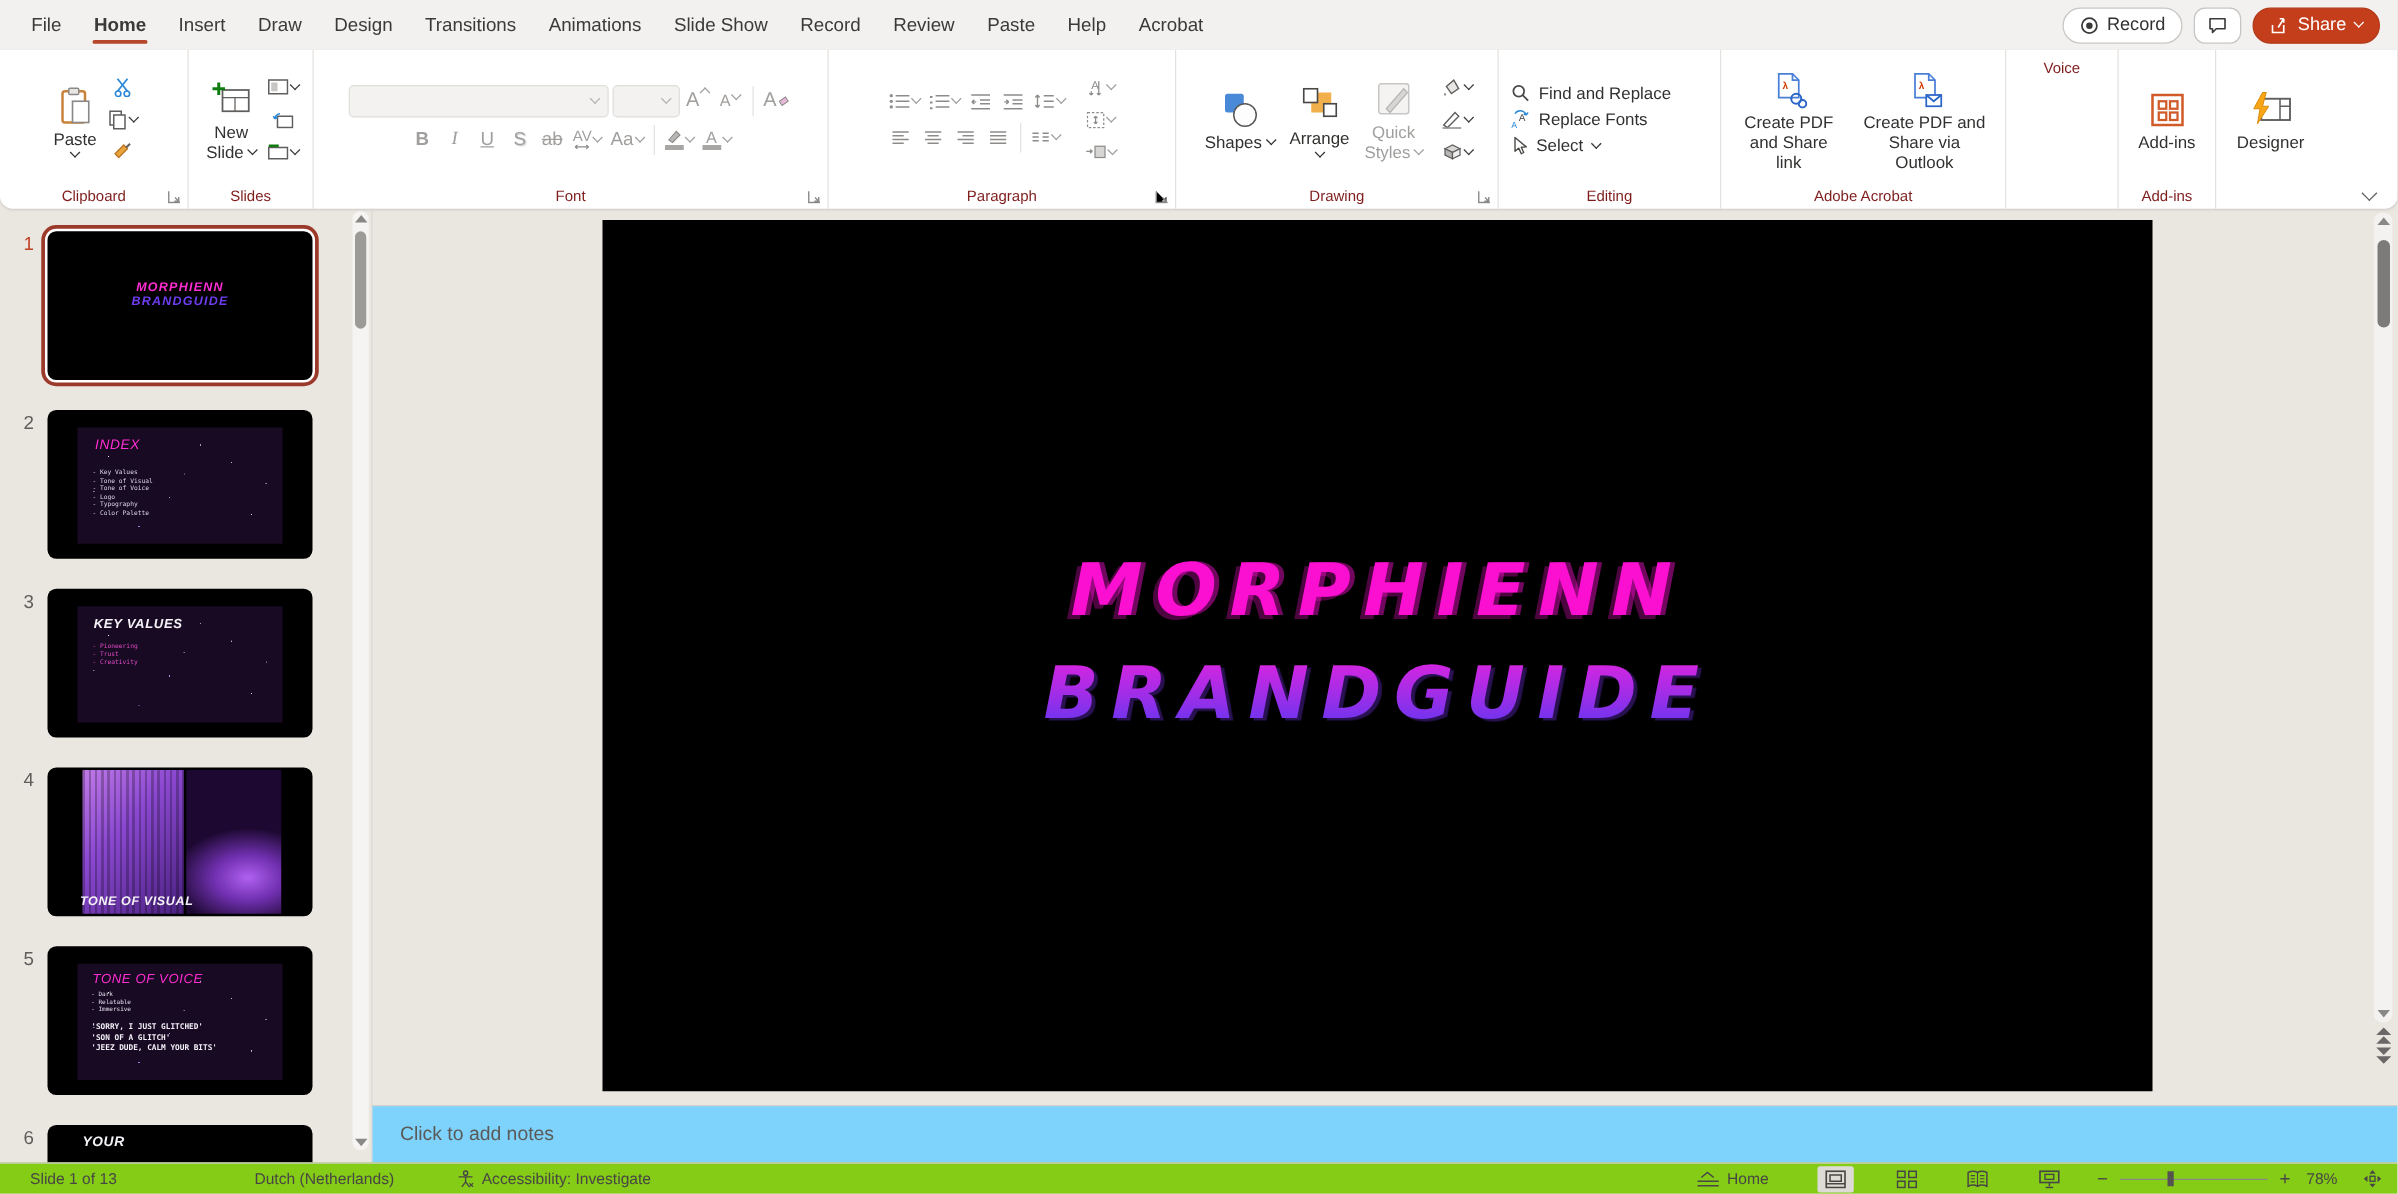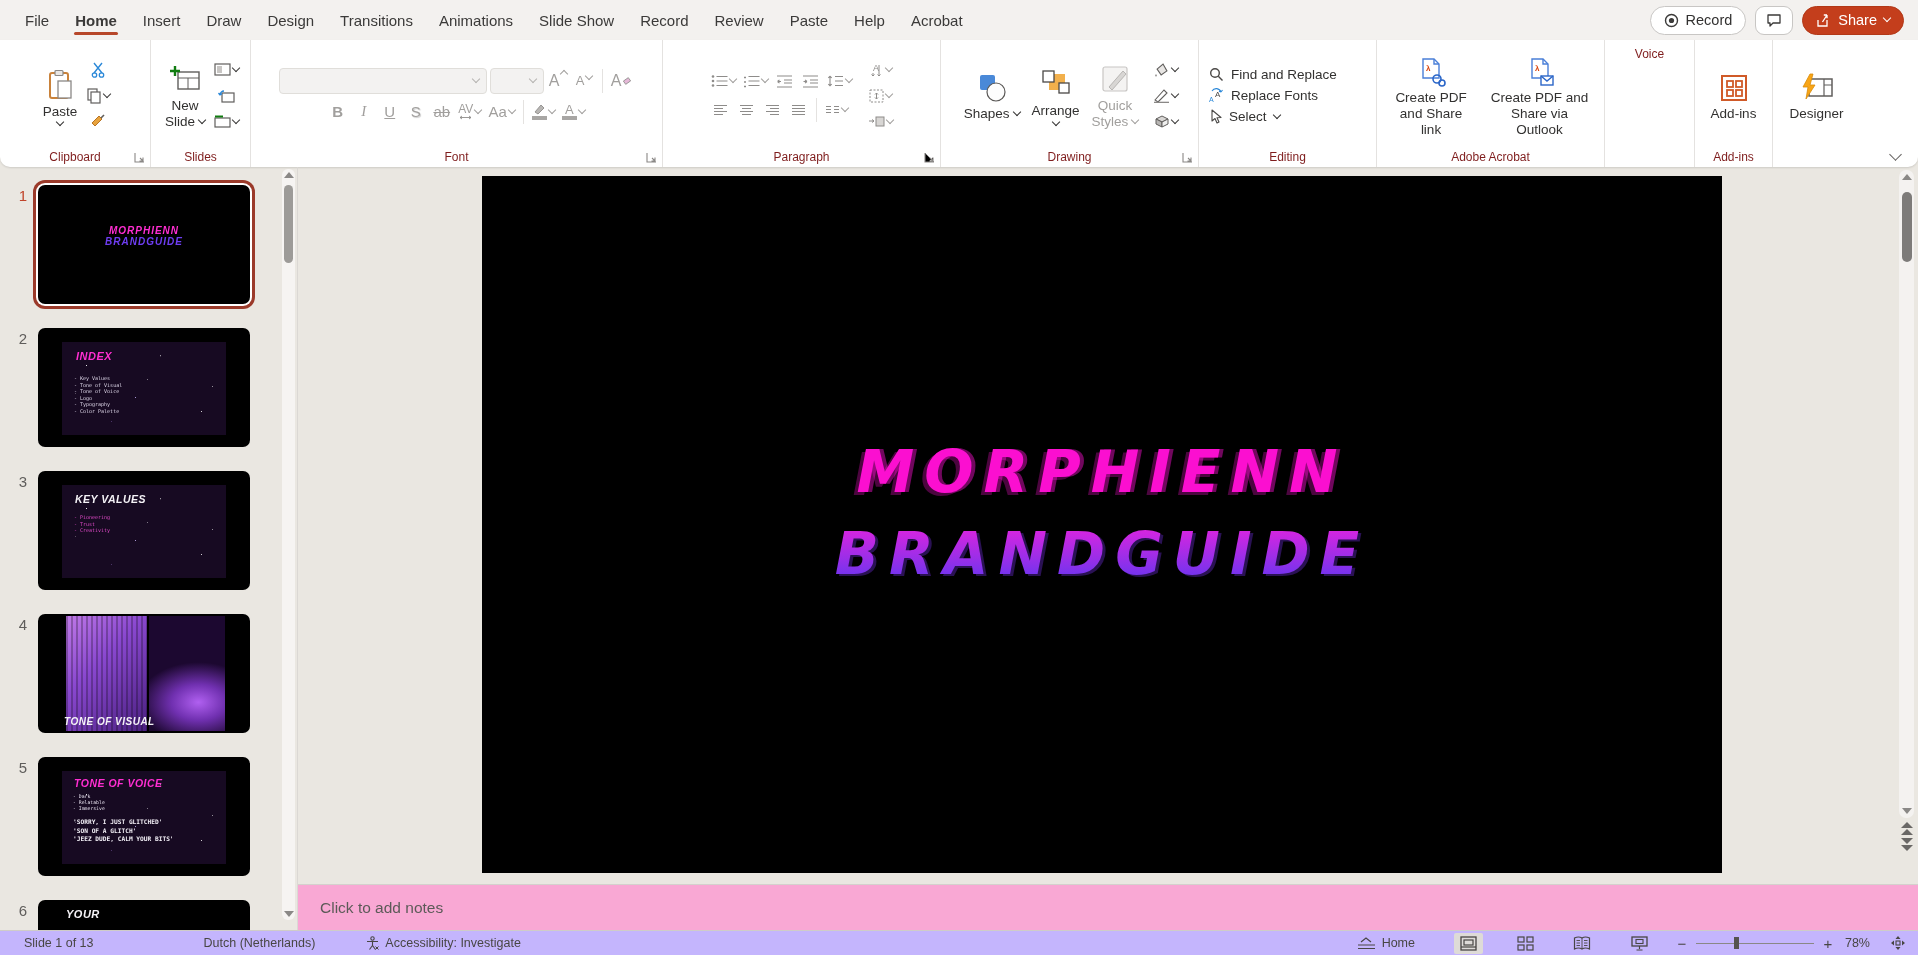--- a/index.html
+++ b/index.html
@@ -63,45 +63,45 @@
     radial-gradient(circle 1px at 15% 25%, rgba(255,255,255,.9) 0 45%, transparent 60%),
     radial-gradient(circle 1px at 45% 60%, rgba(205,185,255,.8) 0 45%, transparent 60%),
     radial-gradient(circle 1px at 75% 30%, rgba(255,255,255,.7) 0 45%, transparent 60%),
     radial-gradient(circle 1px at 85% 75%, rgba(255,255,255,.8) 0 45%, transparent 60%),
     radial-gradient(circle 1px at 30% 85%, rgba(185,145,255,.8) 0 45%, transparent 60%),
     radial-gradient(circle 1px at 60% 15%, rgba(255,255,255,.6) 0 45%, transparent 60%),
     radial-gradient(circle 1px at 92% 48%, rgba(255,255,255,.55) 0 45%, transparent 60%),
     radial-gradient(circle 1px at 8% 55%, rgba(255,255,255,.5) 0 45%, transparent 60%),
     radial-gradient(circle 1px at 52% 40%, rgba(255,255,255,.45) 0 45%, transparent 60%);}
   .thumb .inner{position:absolute;left:24px;right:24px;top:14px;bottom:12px;}
-  .t-title-pink{font-style:italic;font-weight:bold;color:#ff2ed2;letter-spacing:.5px;}
+  .t-title-pink{font-style:italic;font-weight:normal;color:#ff2ed2;letter-spacing:.5px;}
   .t-title-white{font-style:italic;font-weight:bold;color:#f4f2f6;letter-spacing:.5px;}
   .t-list{font-family:"DejaVu Sans Mono",monospace;}
   .panel-scroll{position:absolute;right:1px;top:2px;bottom:10px;width:13px;background:#f6f4f2;border-radius:6px;}
   .panel-scroll .sthumb{position:absolute;left:2px;width:9px;top:16px;height:78px;background:#9d9b98;border-radius:5px;}
   .arrow{width:0;height:0;border-left:5px solid transparent;border-right:5px solid transparent;}
   .arrow.up{border-bottom:6px solid #8a8886;}
   .arrow.down{border-top:6px solid #8a8886;}
   .panel-scroll .arrow{position:absolute;left:1.5px;}
 
   .editor{position:absolute;left:297px;top:167px;right:0;bottom:25px;border-left:1px solid #dbd8d4;}
   .canvas{position:absolute;left:184px;top:9px;width:1240px;height:697px;background:#000;}
   .slide-line{position:absolute;width:100%;text-align:center;font-weight:bold;font-style:italic;font-size:58px;letter-spacing:10px;font-family:"DejaVu Sans",sans-serif;}
   .slide-line.l1{top:262px;color:#fb0fd0;text-shadow:4px 0 0 rgba(251,15,208,.45), -4px 3px 0 rgba(251,15,208,.3);}
   .slide-line.l2{top:344px;background:linear-gradient(180deg,#ea22de 0%, #9c2ee8 55%, #5936f2 100%);-webkit-background-clip:text;background-clip:text;color:transparent;filter:drop-shadow(3px 2px 0 rgba(120,50,240,.35));}
   .v-scroll{position:absolute;right:4px;top:3px;width:15px;height:648px;background:#f4f2f0;border-radius:7px;}
   .v-scroll .sthumb{position:absolute;left:2.5px;width:10px;top:22px;height:70px;background:#7d7b79;border-radius:5px;}
   .v-scroll .arrow{position:absolute;left:2.5px;}
   .nav-arrows{position:absolute;right:4px;top:655px;width:15px;display:flex;flex-direction:column;align-items:center;gap:3px;}
   .dbl{display:flex;flex-direction:column;gap:1px;align-items:center;}
   .dbl .arrow{border-left-width:6px;border-right-width:6px;}
-  .notes-bar{position:absolute;left:0;right:0;bottom:0;height:46px;border-top:1px solid #d4d1cd;display:flex;align-items:center;padding-left:22px;font-size:15.5px;color:#5c5a58;background:#f9a8d4;}
+  .notes-bar{position:absolute;left:0;right:0;bottom:0;height:46px;border-top:1px solid #d4d1cd;display:flex;align-items:center;padding-left:22px;font-size:15.5px;color:#5c5a58;background:#7dd3fc;}
 
   
-  .statusbar{position:absolute;left:0;right:0;bottom:0;height:25px;background:#c4b5fd;border-top:1px solid #cfccc8;display:flex;align-items:center;font-size:12.5px;color:#484644;}
+  .statusbar{position:absolute;left:0;right:0;bottom:0;height:25px;background:#84cc16;border-top:1px solid #cfccc8;display:flex;align-items:center;font-size:12.5px;color:#484644;}
   .sb-item{display:flex;align-items:center;gap:5px;padding:0 10px;height:100%;}
   .sb-right{margin-left:auto;display:flex;align-items:center;height:100%;}
   .view-btn{width:29px;height:21px;display:flex;align-items:center;justify-content:center;border-radius:2px;margin:0 3px;}
   .view-btn.active{background:#dedbd7;}
   .zoom-track{width:118px;height:1px;background:#8a8886;position:relative;margin:0 7px;}
   .zoom-thumb{position:absolute;left:38px;top:-5.5px;width:5px;height:12px;background:#55534f;}
   .zoom-sign{font-size:15px;color:#484644;width:14px;text-align:center;}
 </style>
 </head>
 <body>

